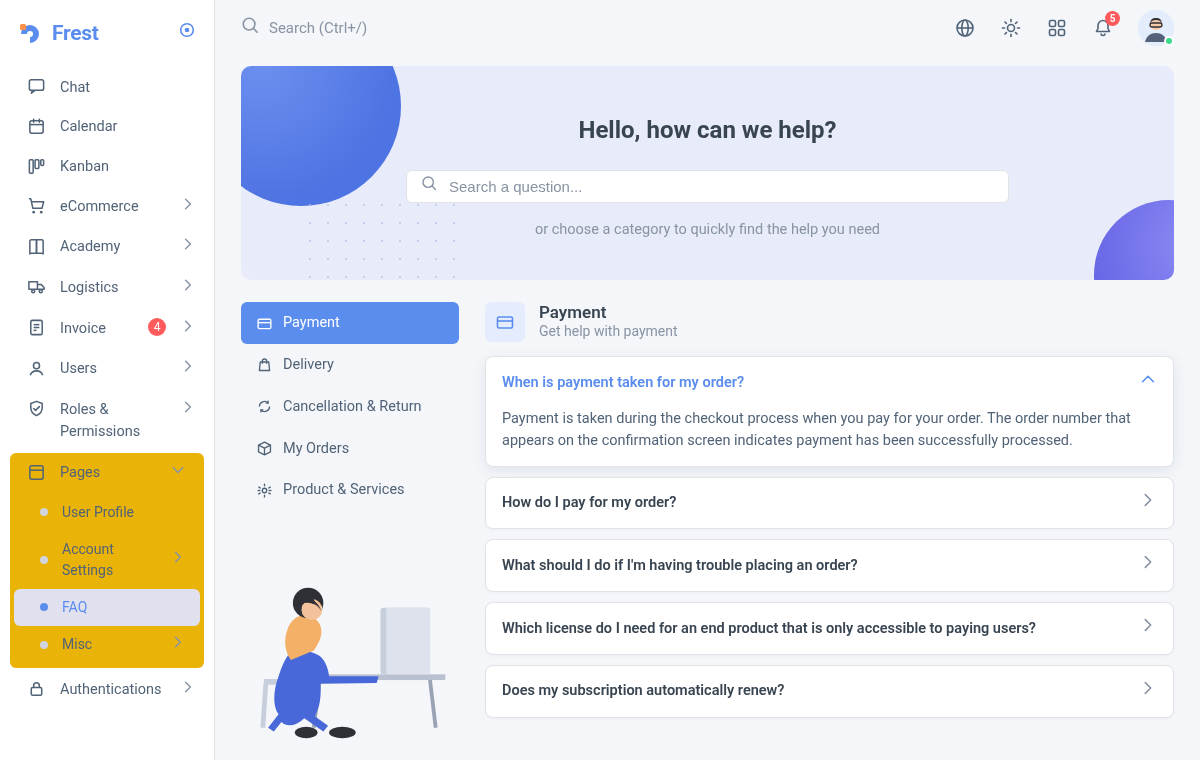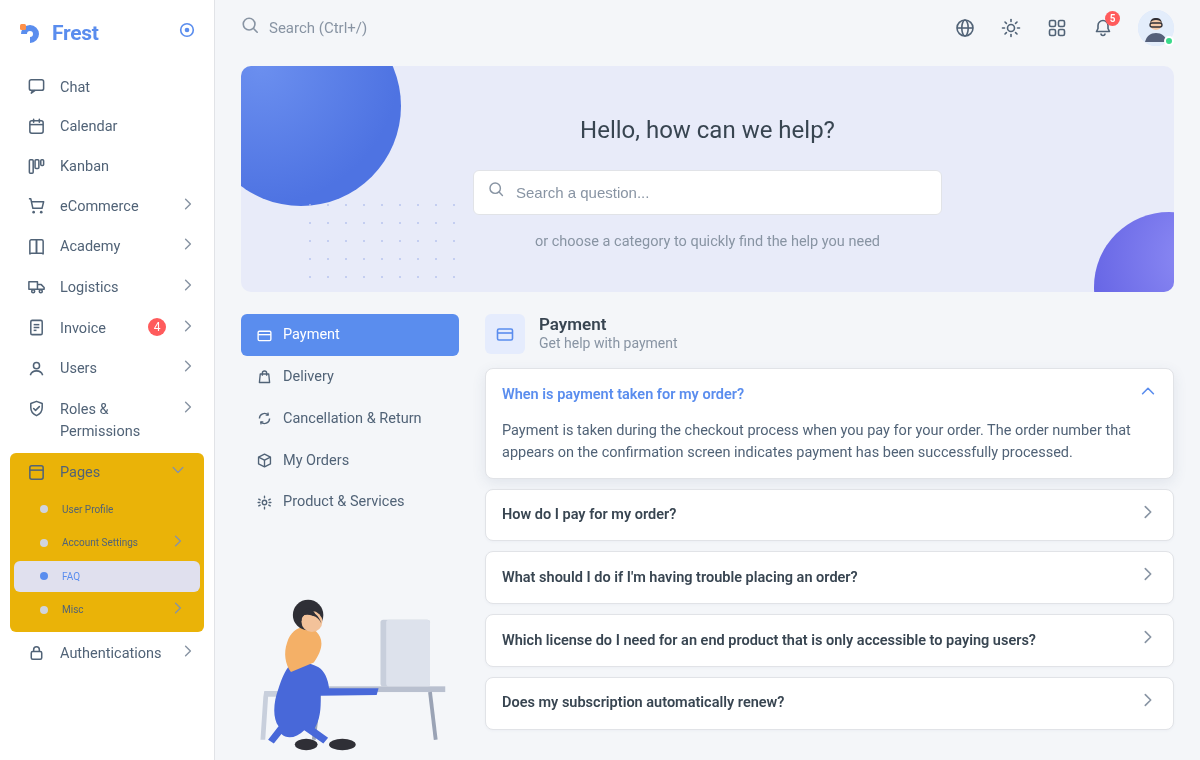--- a/index.html
+++ b/index.html
@@ -91,38 +91,38 @@
 .nav-item .chev{color:var(--muted);}
 .nav-item .chev svg{width:16px;height:16px;}
 .nav-item .pill{
   background:var(--badge);color:#fff;border-radius:10px;font-size:12px;
   min-width:18px;height:18px;display:flex;align-items:center;justify-content:center;
 }
 .nav-group{background:#eab308;padding-bottom:4px;margin:2px 10px;border-radius:6px;}
 .nav-group>.nav-item{padding-left:16px;}
 .nav-sub{
   display:flex;align-items:center;gap:14px;
-  padding:8px 18px 8px 30px;cursor:pointer;font-size:10px;
+  padding:8px 18px 8px 30px;cursor:pointer;font-size:14px;
 }
 .nav-sub .dot{width:8px;height:8px;border-radius:50%;background:var(--sub-circle);flex:0 0 8px;}
 .nav-sub.active{background:var(--page-active);color:var(--primary);border-radius:6px;margin:0 4px;padding-left:26px;}
 .nav-sub.active .dot{background:var(--primary);}
 .nav-sub .chev{margin-left:auto;color:var(--muted);}
 .nav-sub .chev svg{width:16px;height:16px;}
 
 
 .content{padding:10px 26px 30px;}
 .hero{
   background:var(--faq-bg);border-radius:10px;position:relative;overflow:hidden;
   padding:46px 20px 40px;text-align:center;
 }
-.hero h2{color:var(--heading);font-size:24px;font-weight:400;margin:0 0 22px;text-align:center;}
+.hero h2{color:var(--heading);font-size:24px;font-weight:700;margin:0 0 22px;text-align:center;}
 .hero-search{
-  width:469px;max-width:100%;margin:0 auto;background:#fff;border:1px solid var(--border);
-  border-radius:6px;display:flex;align-items:center;padding:10px 14px;gap:10px;color:var(--muted);
+  width:603px;max-width:100%;margin:0 auto;background:#fff;border:1px solid var(--border);
+  border-radius:6px;display:flex;align-items:center;padding:4px 14px;gap:10px;color:var(--muted);
 }
 .hero-search input{border:0;outline:0;flex:1;font-size:15px;color:var(--text);}
 .hero-search input::placeholder{color:var(--muted);}
 .hero-sub{margin-top:16px;color:var(--muted);font-size:14.5px;}
 .hero-art-l{position:absolute;left:-40px;top:-60px;width:200px;height:200px;border-radius:50%;
   background:radial-gradient(circle at 30% 30%, #6b8fef 0%, #4e73e2 70%);}
 .hero-dots{position:absolute;left:60px;top:130px;width:160px;height:90px;
 background-image:radial-gradient(#b5c1ee 1.5px, transparent 1.5px);background-size:18px 18px;opacity:.7;}
 .hero-art-r{position:absolute;right:-70px;bottom:-70px;width:150px;height:150px;border-radius:50%;
   background:radial-gradient(circle at 70% 30%, #8f8df5 0%, #6463e4 80%);}

